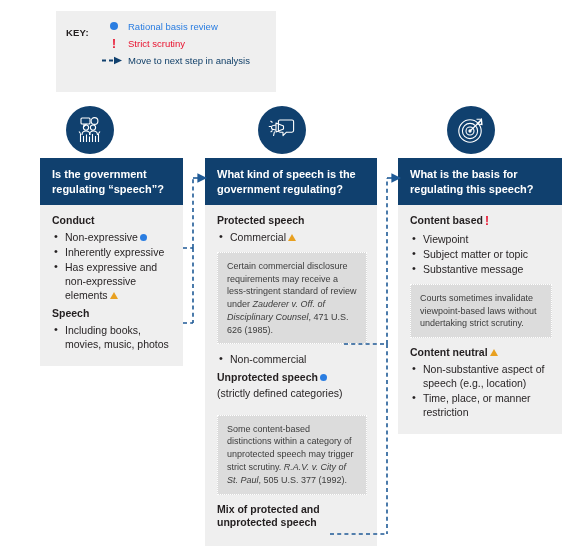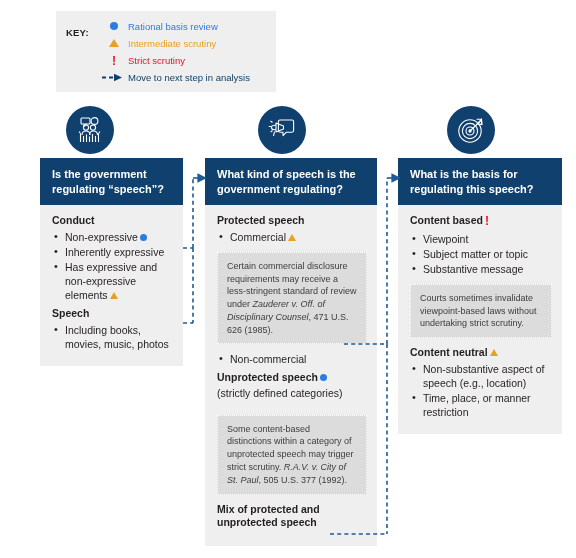--- a/index.html
+++ b/index.html
@@ -199,24 +199,20 @@
 
 <div id="key-box">
   <div id="key-label">KEY:</div>
   <div class="key-rows">
 
     <div class="key-row">
       <span class="key-glyph"><span class="kg-circle"></span></span>
       <span class="key-text kt-blue">Rational basis review</span>
     </div>
 
-    <div class="key-row">
-      <span class="key-glyph"><span class="kg-triangle"></span></span>
-      <span class="key-text kt-gold">Intermediate scrutiny</span>
-    </div>
 
     <div class="key-row">
       <span class="key-glyph"><span class="kg-bang">!</span></span>
       <span class="key-text kt-red">Strict scrutiny</span>
     </div>
 
     <div class="key-row">
       <span class="key-glyph">
         <svg class="kg-arrow" viewBox="0 0 26 9">
           <line x1="1" y1="4.5" x2="14" y2="4.5" stroke="#10406e" stroke-width="2" stroke-dasharray="4,3"></line>

